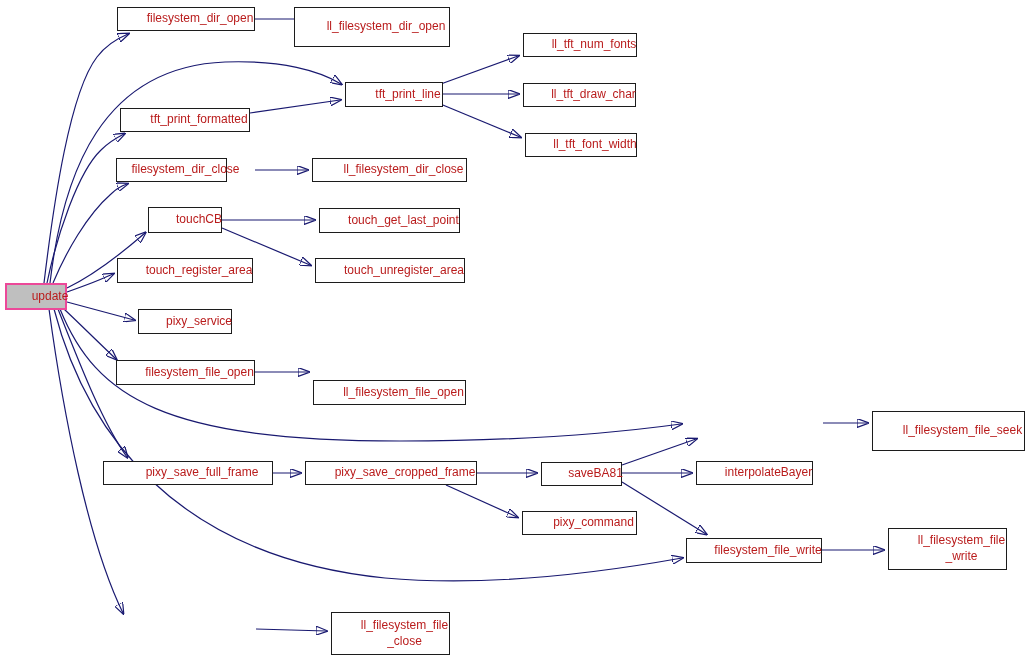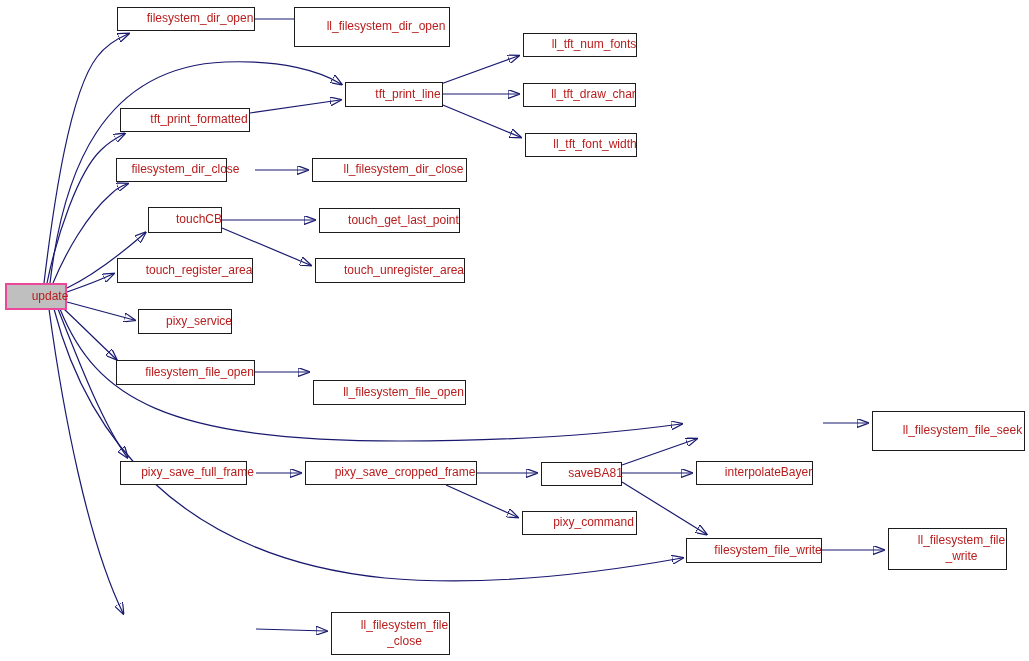--- a/index.html
+++ b/index.html
@@ -97,21 +97,21 @@
   <div class="node" style="left:117px;top:258px;width:136px;height:25px">touch_register_area</div>
   <div class="node" style="left:315px;top:258px;width:150px;height:25px">touch_unregister_area</div>
 
   <div class="node" style="left:138px;top:309px;width:94px;height:25px">pixy_service</div>
 
   <div class="node" style="left:116px;top:360px;width:139px;height:25px">filesystem_file_open</div>
   <div class="node" style="left:313px;top:380px;width:153px;height:25px">ll_filesystem_file_open</div>
 
   <div class="node" style="left:872px;top:411px;width:153px;height:40px">ll_filesystem_file_seek</div>
 
-  <div class="node" style="left:120px;top:461px;width:127px;height:24px">pixy_save_full_frame</div>
+  <div class="node" style="left:103px;top:461px;width:170px;height:24px">pixy_save_full_frame</div>
   <div class="node" style="left:305px;top:461px;width:172px;height:24px">pixy_save_cropped_frame</div>
   <div class="node" style="left:541px;top:462px;width:81px;height:24px">saveBA81</div>
   <div class="node" style="left:696px;top:461px;width:117px;height:24px">interpolateBayer</div>
 
   <div class="node" style="left:522px;top:511px;width:115px;height:24px">pixy_command</div>
 
   <div class="node" style="left:686px;top:538px;width:136px;height:25px">filesystem_file_write</div>
   <div class="node" style="left:888px;top:528px;width:119px;height:42px">ll_filesystem_file
 _write</div>
 

